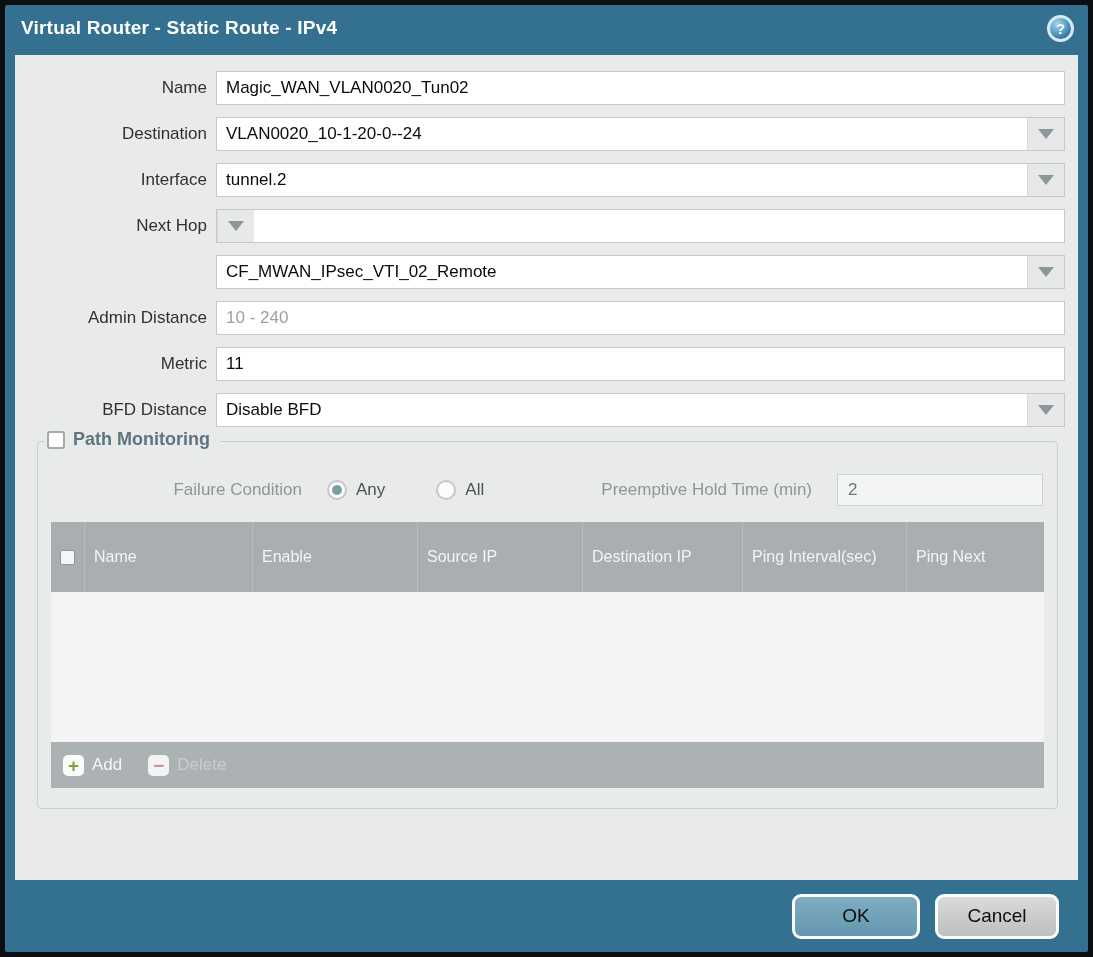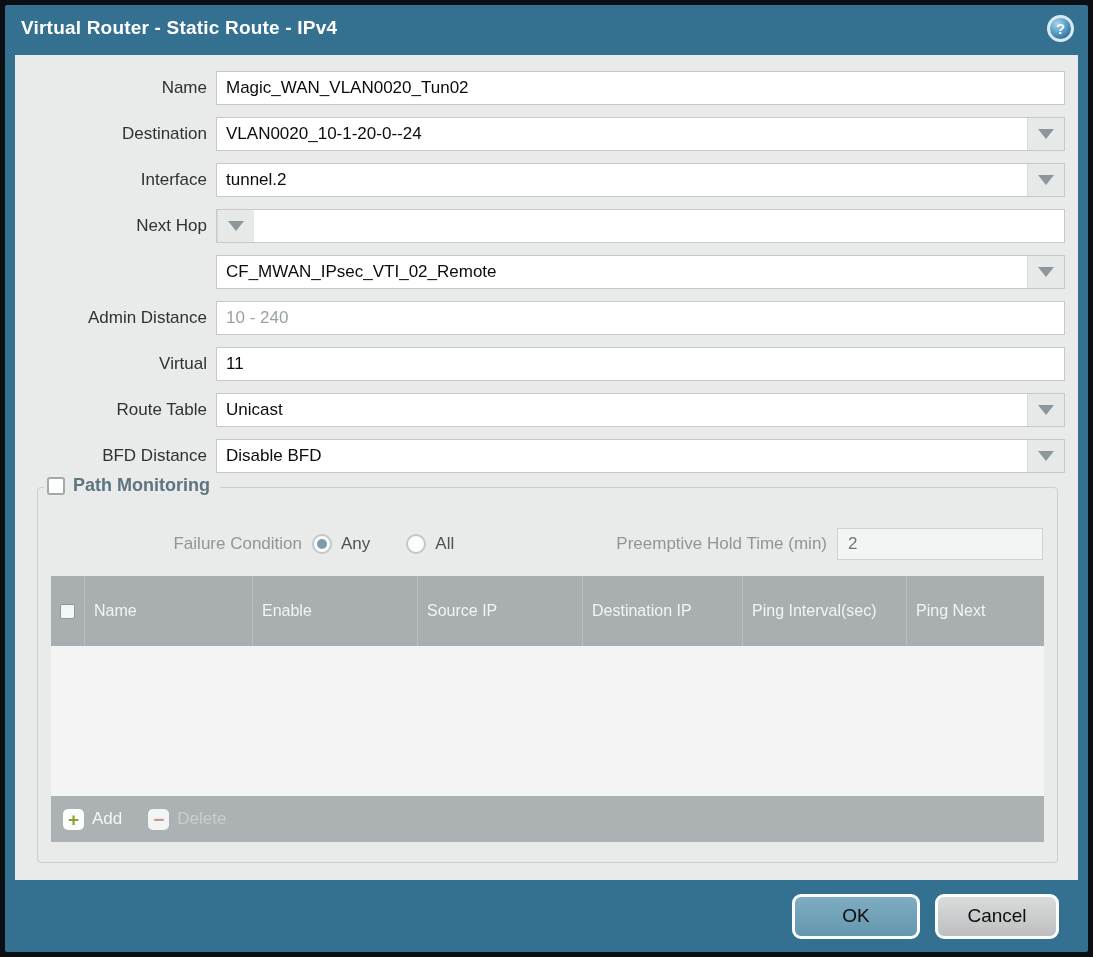--- a/index.html
+++ b/index.html
@@ -98,21 +98,22 @@
     width: 18px; height: 18px;
     background: #ffffff;
     border: 2px solid #a2a8ab;
     border-radius: 3px;
     margin-right: 8px;
     cursor: pointer;
   }
   .pm-title { font-size: 18px; font-weight: bold; color: #5d7581; }
   .fc-row {
     display: flex; align-items: center;
-    margin: 10px 2px 16px 0;
+    margin: 2px 2px 16px 0;
+    gap: 15px;
   }
   .fc-label {
     width: 262px; flex: 0 0 262px;
     text-align: right; padding-right: 10px;
     font-size: 17px; color: #8f9699;
   }
   .radio-opt { display: flex; align-items: center; margin-right: 36px; }
   .radio {
     width: 20px; height: 20px; border-radius: 50%;
     background: #fdfdfd;
@@ -266,35 +267,26 @@
       </div>
 
       <div class="row">
         <label class="lbl">Admin Distance</label>
         <div class="fieldbox">
           <input placeholder="10 - 240" style="">
         </div>
       </div>
 
       <div class="row">
-        <label class="lbl">Virtual</label>
+        <label class="lbl">Metric</label>
         <div class="fieldbox">
           <input value="11" style="">
         </div>
       </div>
 
-      <div class="row">
-        <label class="lbl">Route Table</label>
-        <div class="fieldbox">
-          <input value="Unicast" style="">
-          <div class="ddbtn">
-            <span class="tri"></span>
-          </div>
-        </div>
-      </div>
 
       <div class="row">
         <label class="lbl">BFD Distance</label>
         <div class="fieldbox">
           <input value="Disable BFD" style="">
           <div class="ddbtn">
             <span class="tri"></span>
           </div>
         </div>
       </div>

